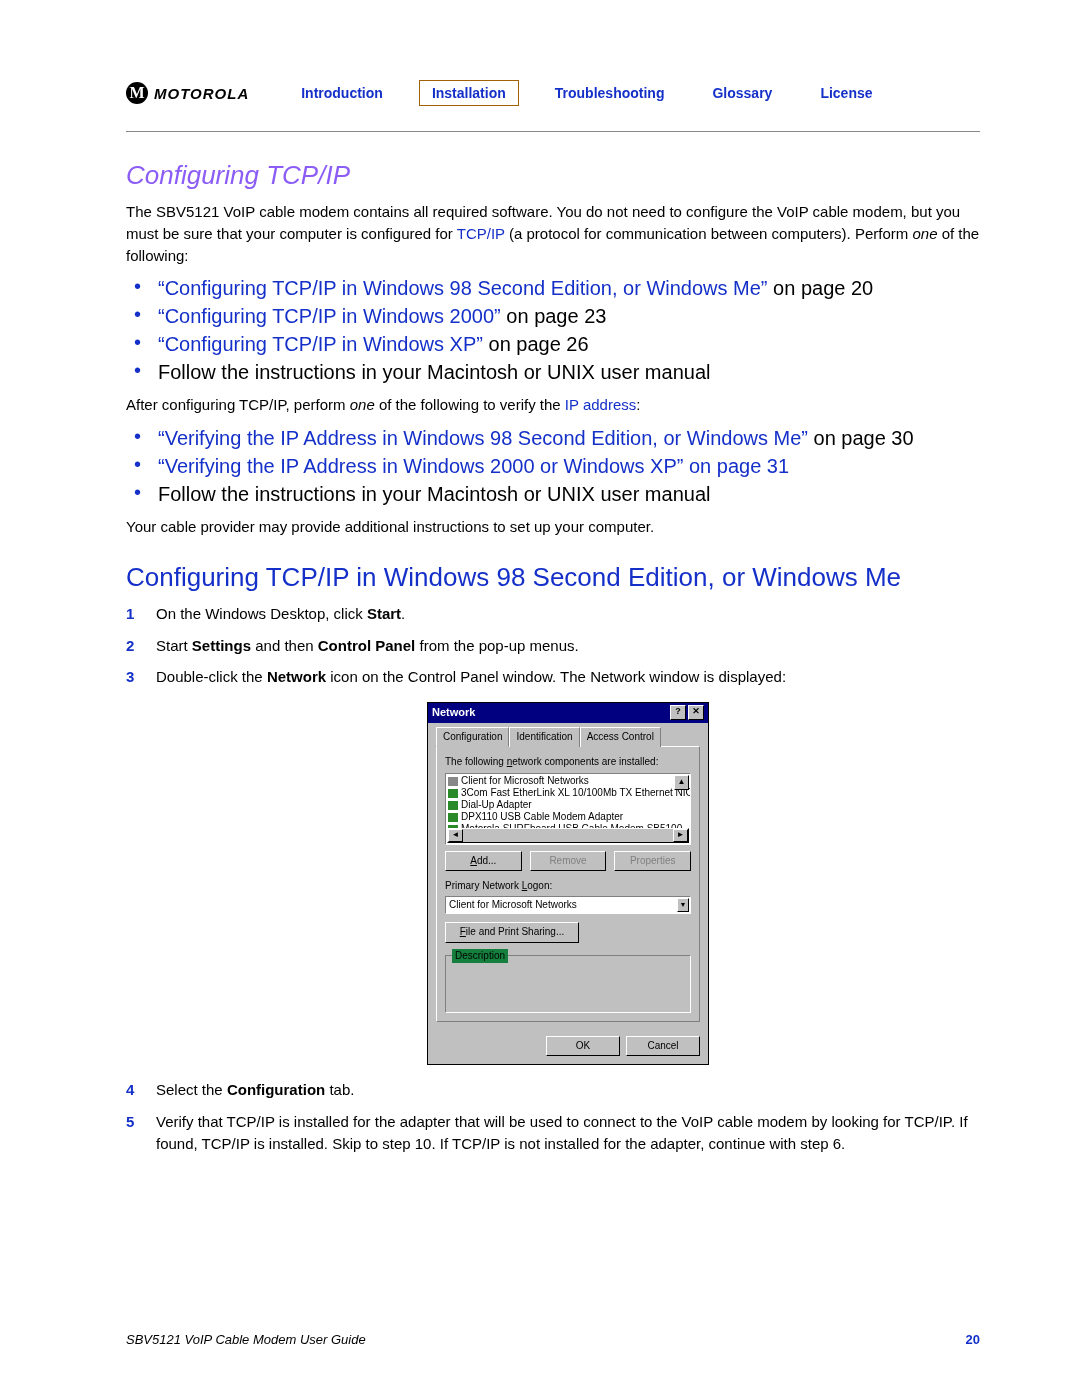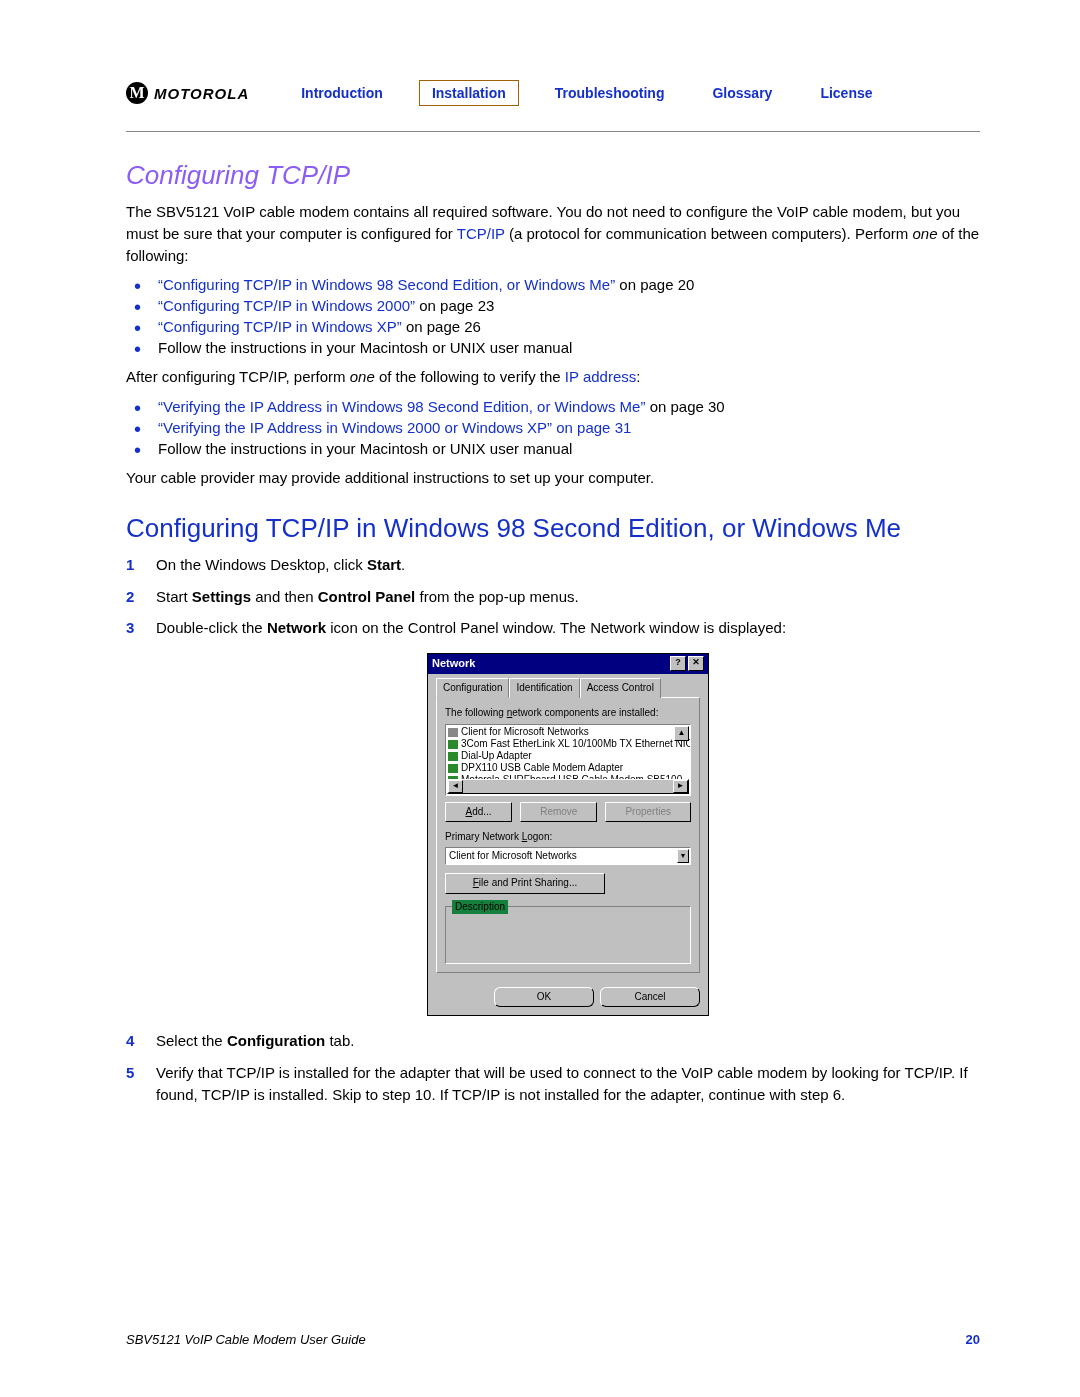--- a/index.html
+++ b/index.html
@@ -81,21 +81,21 @@
   }
   .blue-link { color: #1430c9; }
   em { font-style: italic; }
   ul.bullets {
     list-style: none;
     padding-left: 32px;
     margin: 8px 0;
   }
   ul.bullets li {
     position: relative;
-    font-size: 15px;
+    font-size: 20px;
     line-height: 1.4;
     margin: 0 0;
   }
   ul.bullets li::before {
     content: "•";
     color: #1430c9;
     font-size: 20px;
     position: absolute;
     left: -24px;
     top: -2px;
@@ -224,21 +224,21 @@
     background:#c0c0c0;
     border-top:1px solid #fff; border-left:1px solid #fff;
     border-right:1px solid #000; border-bottom:1px solid #000;
     font-size:8px; text-align:center; line-height:10px;
   }
   .scroll-left-btn{left:0;} .scroll-right-btn{right:0;}
   .btn-row { display: flex; gap: 8px; margin: 4px 0 8px 0; }
   .win-btn {
     flex: 1;
     text-align: center;
-    padding: 2px 19px;
+    padding: 2px 6px;
     background: #c0c0c0;
     border-top: 1px solid #fff; border-left: 1px solid #fff;
     border-right: 1px solid #000; border-bottom: 1px solid #000;
     font-size: 10px;
   }
   .win-btn.disabled { color: #808080; }
   .dropdown {
     background: #fff;
     border-top: 1px solid #808080; border-left: 1px solid #808080;
     border-right: 1px solid #fff; border-bottom: 1px solid #fff;
@@ -264,21 +264,21 @@
     padding: 10px 6px 6px 6px;
     min-height: 40px;
     margin-top: 12px;
   }
   .group-label {
     position: absolute; top: -7px; left: 6px;
     background: #15803d; padding: 0 3px; font-size: 10px;
   }
   .u { text-decoration: underline; }
   .dialog-footer { display: flex; justify-content: flex-end; gap: 6px; padding: 6px 8px 8px 8px; }
-  .dialog-footer .win-btn { flex: 0 0 60px; border-radius: 6px; }
+  .dialog-footer .win-btn { flex: 0 0 60px; }
 </style>
 </head>
 <body>
 
 <div class="page">
 
   <div class="header-row">
     <div class="logo-wrap">
       <div class="logo-circle">M</div>
       <span class="logo-text">MOTOROLA</span>

